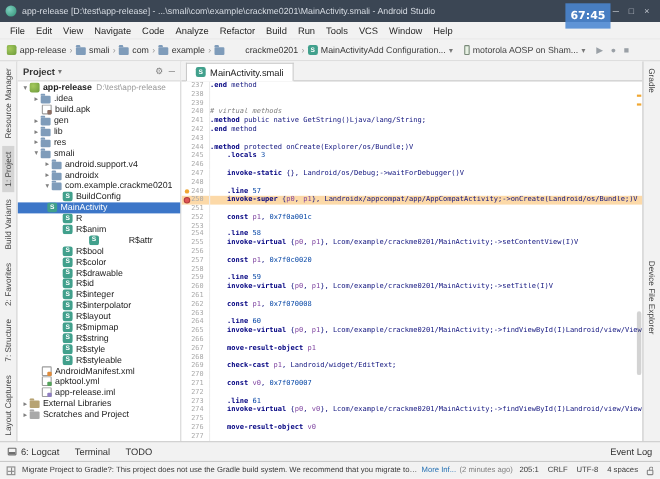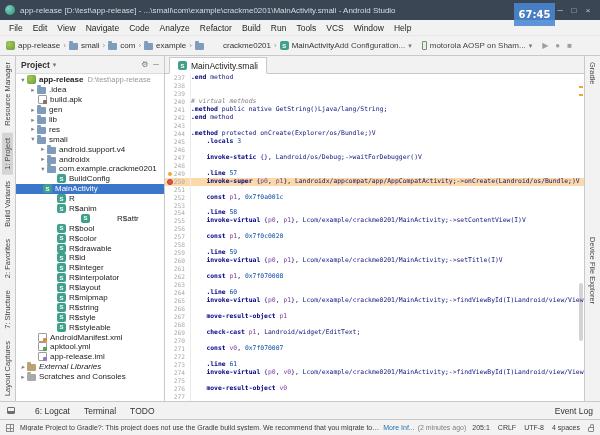--- a/index.html
+++ b/index.html
@@ -71,21 +71,21 @@
   .mark{position:absolute;left:3px;top:2px;width:4px;height:4px;border-radius:50%;background:#f0a732}
   .tok-kw{color:#000080;font-weight:bold}
   .tok-rest{color:#10137e}
   .tok-num{color:#0747a6}
   .tok-reg{color:#7a3e9d}
   .tok-comment{color:#808080;font-style:italic}
   .scroll-thumb{position:absolute;right:1px;top:64%;width:4px;height:58px;background:rgba(110,110,110,.30);border-radius:2px}
   .estripe-mark{position:absolute;right:1px;width:4px;height:2px;background:#f0a732}
   
   .bottombar{height:18px;background:#f2f2f2;border-top:1px solid #c9c9c9;display:flex;align-items:center;font-size:8.5px;color:#333;padding:0 7px;gap:14px}
-  .btab{display:inline-flex;align-items:center;gap:20px;cursor:default;white-space:nowrap}
+  .btab{display:inline-flex;align-items:center;gap:4px;cursor:default;white-space:nowrap}
   .bottom-right{margin-left:auto;display:flex;gap:10px}
   .tw-ico{width:8px;height:7px;border:1px solid #6e6e6e;border-radius:1px;background:linear-gradient(to top,#6e6e6e 0 2px,transparent 2px)}
   .statusbar{height:16px;background:#f2f2f2;border-top:1px solid #c9c9c9;display:flex;align-items:center;font-size:7px;color:#3a3a3a;padding:0 6px;gap:6px}
   .grid-ico{width:8px;height:8px;flex:0 0 8px;border:1px solid #8a8a8a;background:linear-gradient(#8a8a8a,#8a8a8a) 3px 0/1px 100% no-repeat,linear-gradient(#8a8a8a,#8a8a8a) 0 3px/100% 1px no-repeat}
   .status-msg{display:flex;gap:3px;flex:1;min-width:0;white-space:nowrap;align-items:center}
   .msg-prefix{overflow:hidden;text-overflow:ellipsis;flex:0 1 auto;min-width:0}
   .link{color:#2470b3;flex:0 0 auto}
   .dim{color:#808080;flex:0 0 auto}
   .status-right{display:flex;gap:8px;align-items:center;margin-left:auto;flex:0 0 auto}
   .lock{width:6px;height:5px;border:1px solid #888;border-radius:1px;position:relative;margin-top:3px}
@@ -332,29 +332,29 @@
         <div class="tree-row" style="padding-left: 13px;">
           <span class="tree-arrow"></span>
           <span class="ico ico-yml"></span>
           <span class="tree-label">apktool.yml</span>
         </div>
         <div class="tree-row" style="padding-left: 13px;">
           <span class="tree-arrow"></span>
           <span class="ico ico-iml"></span>
           <span class="tree-label">app-release.iml</span>
         </div>
-        <div class="tree-row" style="padding-left: 3px; font-style: italic;">
+        <div class="tree-row" style="padding-left: 3px;">
           <span class="tree-arrow">▸</span>
           <span class="ico ico-extlib"></span>
           <span class="tree-label">External Libraries</span>
         </div>
         <div class="tree-row" style="padding-left: 3px;">
           <span class="tree-arrow">▸</span>
           <span class="ico ico-scratch"></span>
-          <span class="tree-label">Scratches and Consoles</span>
+          <span class="tree-label">Scratches and Project</span>
         </div>
       </div>
   </div>
 
   <div class="editor-col">
     <div class="tabbar">
       <span class="tab">
         <span class="ico ico-smali"></span>
         <span>MainActivity.smali</span>
       </span>

